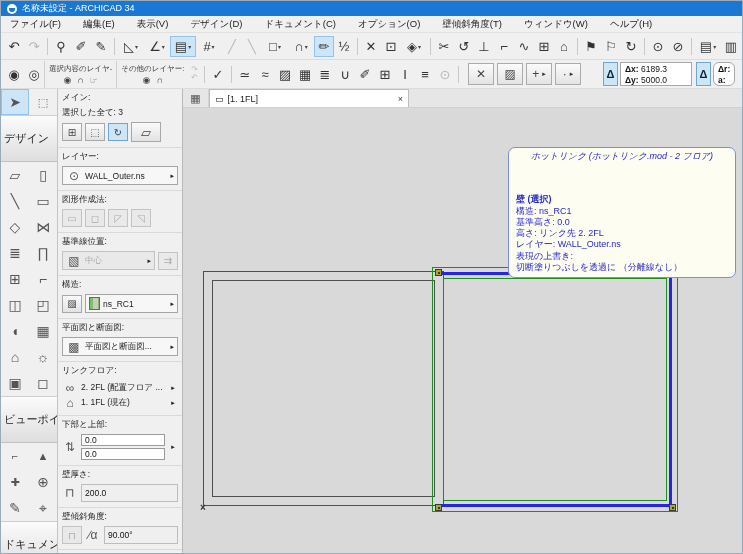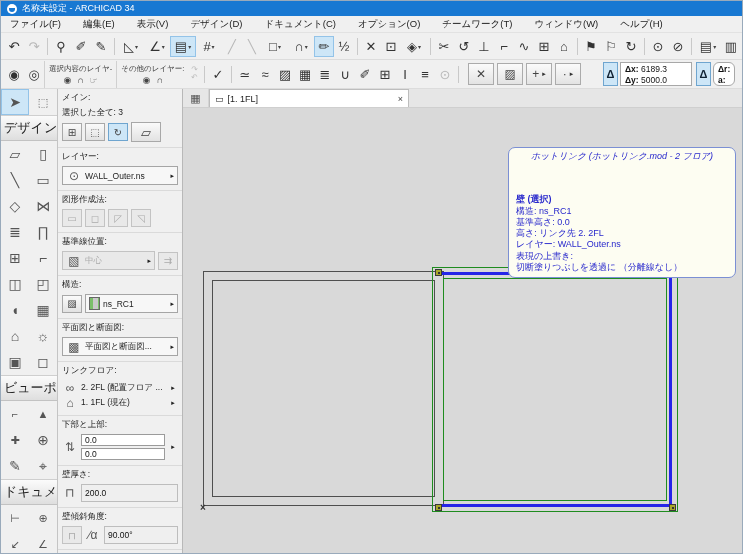--- a/index.html
+++ b/index.html
@@ -32,21 +32,21 @@
   .tracker-box{background:#fff;border:1px solid #a8a8a8;height:24px;padding:1px 4px;font-size:8.5px;line-height:10.5px;color:#111;margin:0 4px 0 2px;min-width:72px;flex:0 0 auto;}
   .tracker-box b{font-weight:bold;}
   .tracker-partial{overflow:hidden;width:22px;min-width:22px;border-radius:6px;}
   
   .main{display:flex;height:466px;}
   .toolbox{width:57px;background:#f0f0f0;border-right:1px solid #c4c4c4;overflow:hidden;flex:0 0 auto;}
   .tool-grid{display:grid;grid-template-columns:1fr 1fr;}
   .tool{height:26px;display:flex;align-items:center;justify-content:center;font-size:14px;color:#555;border:1px solid transparent;}
   .tool.sel{background:#cde6f7;border:1px solid #93c3e8;}
   .tool.small{font-size:11px;}
-  .sec-header{background:linear-gradient(#fbfbfb,#dedede);border-top:1px solid #cfcfcf;border-bottom:1px solid #c2c2c2;font-size:13px;color:#222;padding:3px 3px;white-space:nowrap;overflow:hidden;}
+  .sec-header{background:linear-gradient(#fbfbfb,#dedede);border-top:1px solid #cfcfcf;border-bottom:1px solid #c2c2c2;font-size:11px;color:#222;padding:15px 3px;white-space:nowrap;overflow:hidden;}
   
   .infobox{width:125px;background:#f0f0f0;border-right:1px solid #b8b8b8;overflow:hidden;font-size:8.5px;color:#222;flex:0 0 auto;}
   .ib-sec{padding:3px 4px 5px;border-bottom:1px solid #dadada;}
   .ib-label{margin-bottom:3px;white-space:nowrap;overflow:hidden;}
   .row{display:flex;align-items:center;gap:3px;}
   .dropdown{flex:1;background:#f7f7f7;border:1px solid #a5a5a5;height:19px;display:flex;align-items:center;gap:3px;padding:0 3px;white-space:nowrap;overflow:hidden;}
   .dropdown .arr{margin-left:auto;font-size:7px;color:#222;}
   .sbtn{background:linear-gradient(#fafafa,#e2e2e2);border:1px solid #a8a8a8;height:18px;min-width:20px;display:inline-flex;align-items:center;justify-content:center;font-size:10px;color:#444;gap:1px;}
   .sbtn.big{height:20px;min-width:30px;font-size:13px;}
   .sbtn.dis,.dropdown.dis{color:#ababab;background:#e9e9e9;border-color:#c3c3c3;}
@@ -87,21 +87,21 @@
     <span>名称未設定 - ARCHICAD 34</span>
   </div>
 
   <div class="menubar">
       <span class="menu-item">ファイル(F)</span>
       <span class="menu-item">編集(E)</span>
       <span class="menu-item">表示(V)</span>
       <span class="menu-item">デザイン(D)</span>
       <span class="menu-item">ドキュメント(C)</span>
       <span class="menu-item">オプション(O)</span>
-      <span class="menu-item">チームワーク(T)</span>
+      <span class="menu-item">壁傾斜角度(T)</span>
       <span class="menu-item">ウィンドウ(W)</span>
       <span class="menu-item">ヘルプ(H)</span>
     </div>
 
   <div class="toolbar">
       <span class="ic">↶</span>
       <span class="ic dis">↷</span>
       <span class="ic sep"></span>
       <span class="ic">⚲</span>
       <span class="ic">✐</span>

